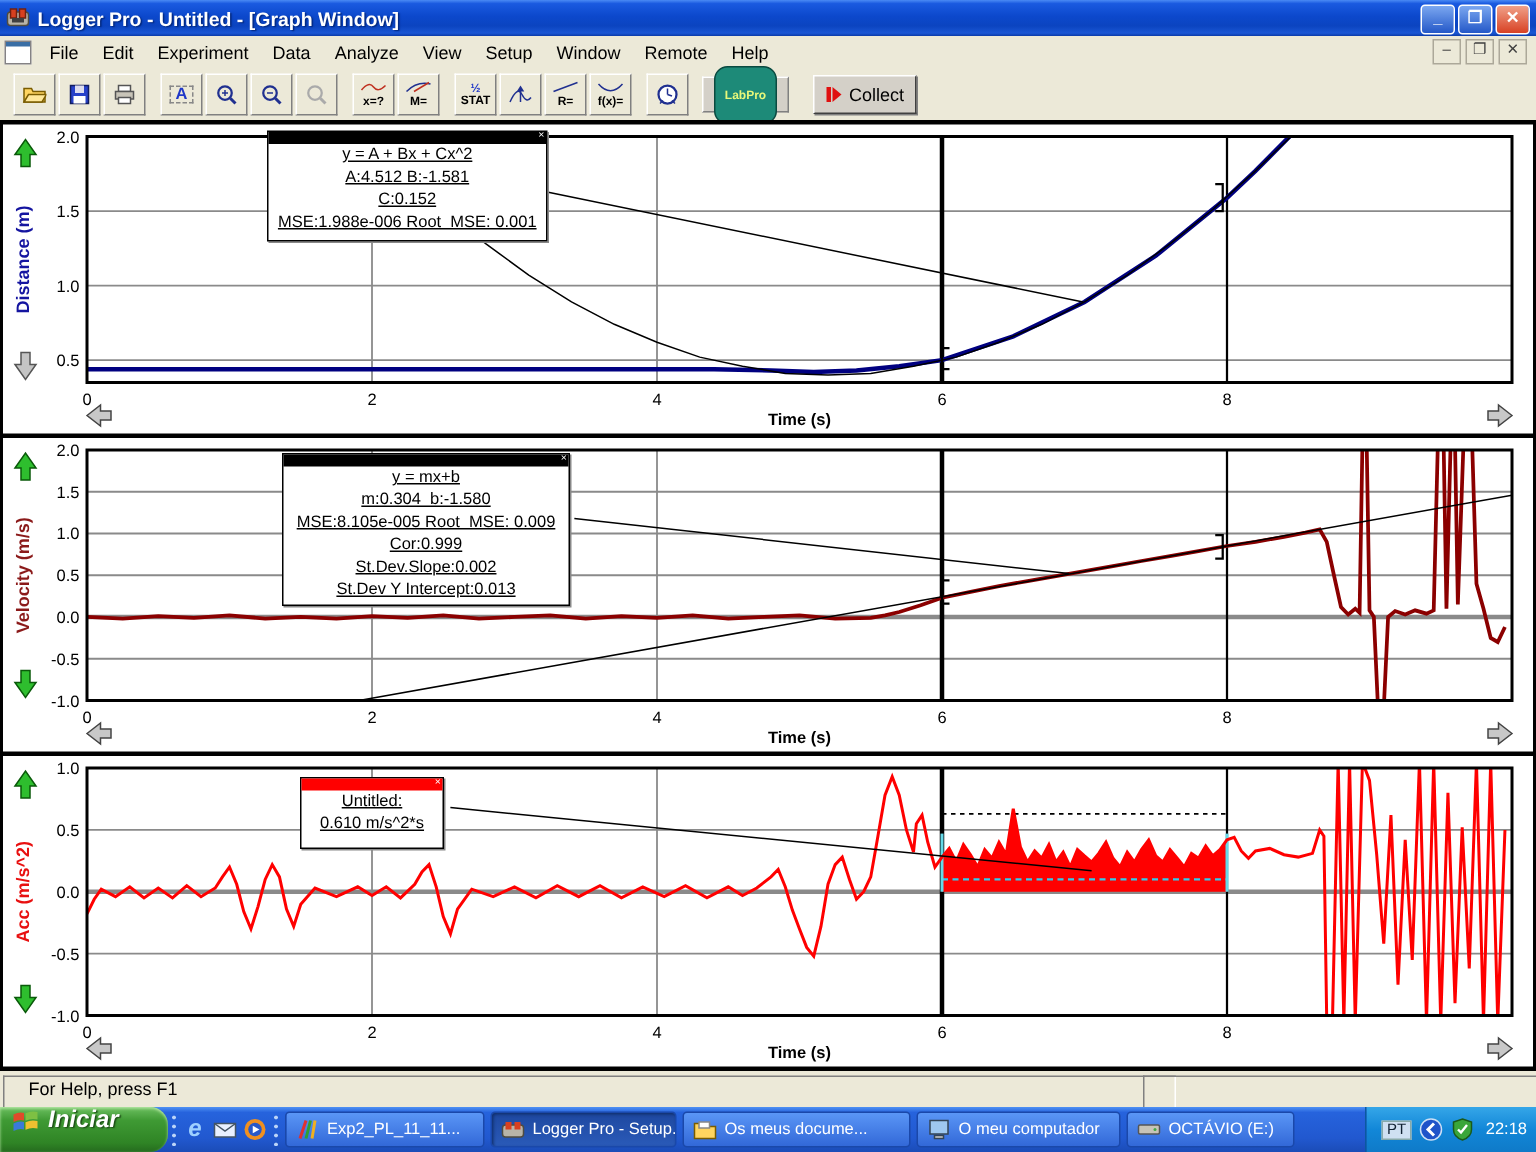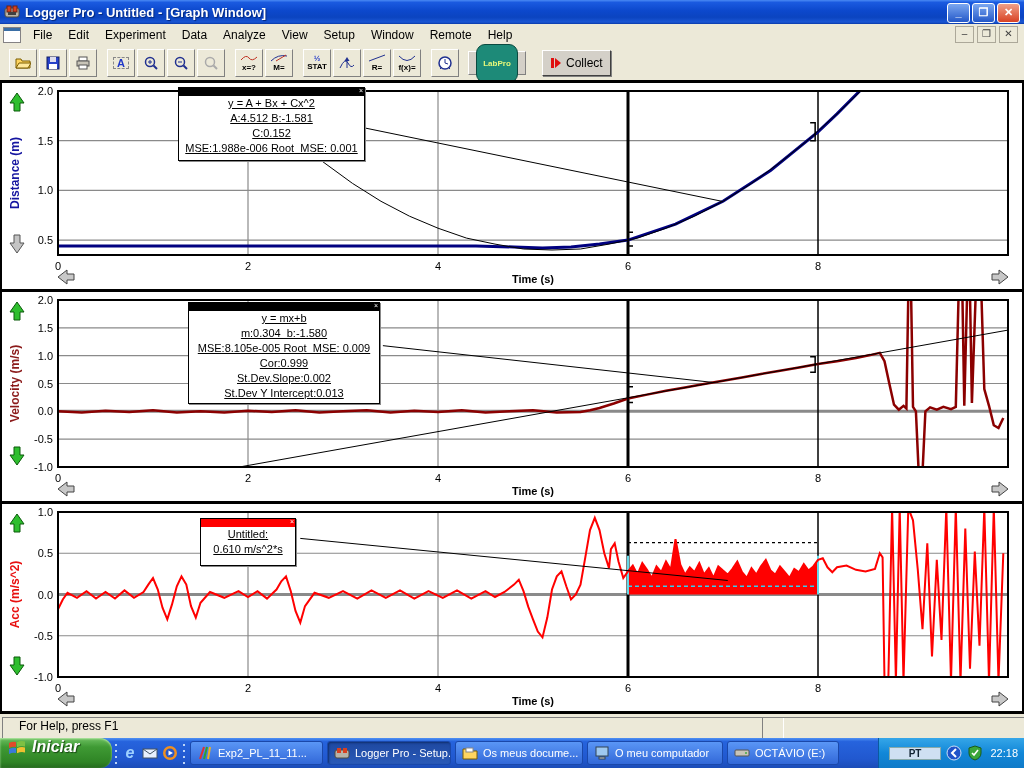--- a/index.html
+++ b/index.html
@@ -68,21 +68,21 @@
   .ql{width:20px;height:20px;display:flex;align-items:center;justify-content:center;}
   .qsep{width:4px;height:22px;margin:0 2px;
     background:radial-gradient(circle 1px at 2px 3px,#bcd4f8 1px,transparent 1.5px) 0 0/4px 6px repeat-y;}
   .taskbtn{height:24px;margin:0 2px;border-radius:3px;display:flex;align-items:center;gap:5px;
     padding:0 6px;font-size:11px;white-space:nowrap;overflow:hidden;box-sizing:border-box;
     background:linear-gradient(180deg,#5a96f6,#3268d8);border:1px solid #1a48aa;flex:0 0 auto;}
   .taskbtn.active{background:linear-gradient(180deg,#1e48a0,#2a5ab8);box-shadow:inset 1px 1px 2px #11306e;}
   #tray{height:30px;margin-left:auto;display:flex;align-items:center;gap:5px;padding:0 6px 0 10px;
     background:linear-gradient(180deg,#35a6e8 0%,#1287d8 50%,#0f7ac8 100%);
     border-left:1px solid #0a5aa0;font-size:11px;}
-  #tray-lang{background:#cfe0f2;color:#123;padding:0 19px;font-size:10px;border:1px solid #8aa;font-weight:bold;}
+  #tray-lang{background:#cfe0f2;color:#123;padding:0 3px;font-size:10px;border:1px solid #8aa;}
   #tray-time{font-size:11px;color:#fff;margin-left:2px;text-align:right;}
   .icon16{width:16px;height:16px;flex:0 0 auto;}
 </style>
 </head>
 <body>
 
 <div id="app">
 
   <div id="titlebar">
     <svg id="app-icon" viewBox="0 0 16 16">
@@ -430,21 +430,21 @@
       <span>Exp2_PL_11_11...</span>
       </div>
     <div class="taskbtn active" style="width:124px;">
       <svg class="icon16" viewBox="0 0 16 16">
         <rect x="1" y="5" width="14" height="8" rx="2" fill="#b8b4a8" stroke="#504c40"></rect>
         <rect x="3" y="3" width="4" height="5" fill="#d84020"></rect>
           <rect x="9" y="3" width="4" height="5" fill="#d84020"></rect>
         </svg>
       <span>Logger Pro - Setup...</span>
       </div>
-    <div class="taskbtn" style="width:128px;">
+    <div class="taskbtn" style="width:152px;">
       <svg class="icon16" viewBox="0 0 16 16">
         <path d="M1 4 h5 l1 2 h8 v8 h-14 z" fill="#ffd560" stroke="#7a5c00"></path>
         <rect x="4" y="3" width="7" height="4" fill="#fff" stroke="#888"></rect>
         </svg>
       <span>Os meus docume...</span>
       </div>
     <div class="taskbtn" style="width:136px;">
       <svg class="icon16" viewBox="0 0 16 16">
         <rect x="2" y="2" width="12" height="9" fill="#9ec8f0" stroke="#345"></rect>
         <rect x="5" y="12" width="6" height="2" fill="#ccc" stroke="#345"></rect>

